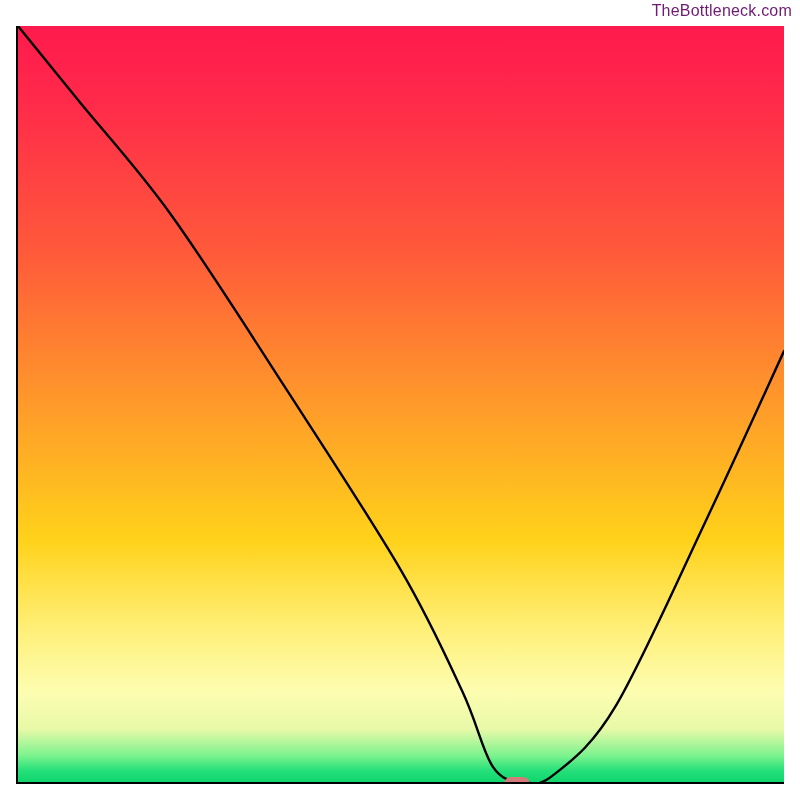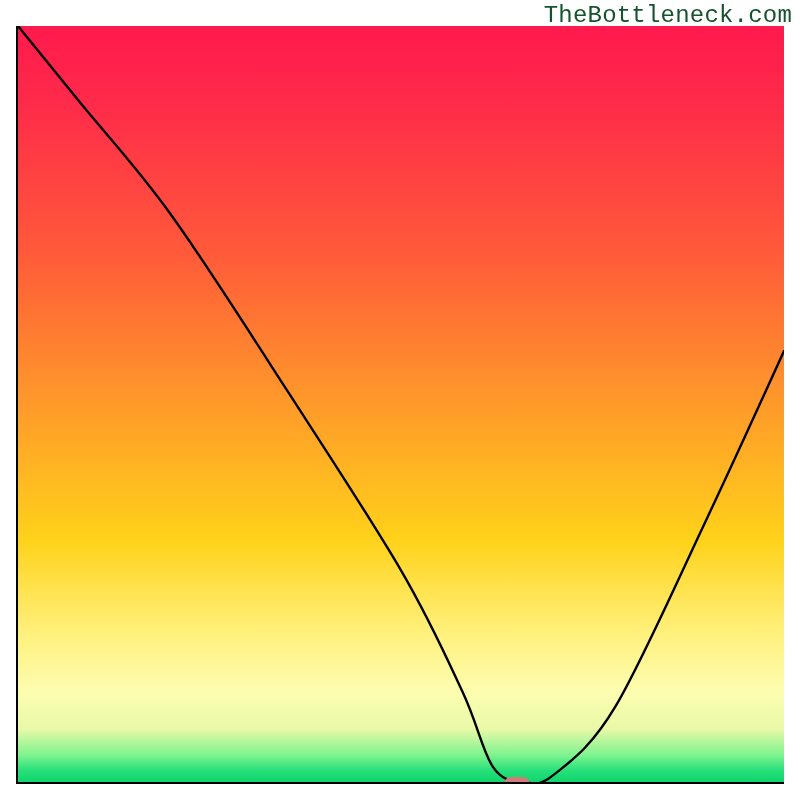--- a/index.html
+++ b/index.html
@@ -58,25 +58,24 @@
     width: 26px;
     height: 14px;
     background: #d47a7a;
     border-radius: 7px;
     transform: translate(-50%, -50%);
   }
   .watermark {
     position: absolute;
     top: 2px;
     right: 8px;
-    color: #14532d;
-    font-size: 24px;
+    color: #701a75;
+    font-size: 16px;
     letter-spacing: 0.2px;
     user-select: none;
-    font-family: Liberation Mono, monospace;
   }
 </style>
 </head>
 <body>
 
 <div class="chart-wrap">
 
   <div class="watermark">TheBottleneck.com</div>
 
   <div class="plot-area">

